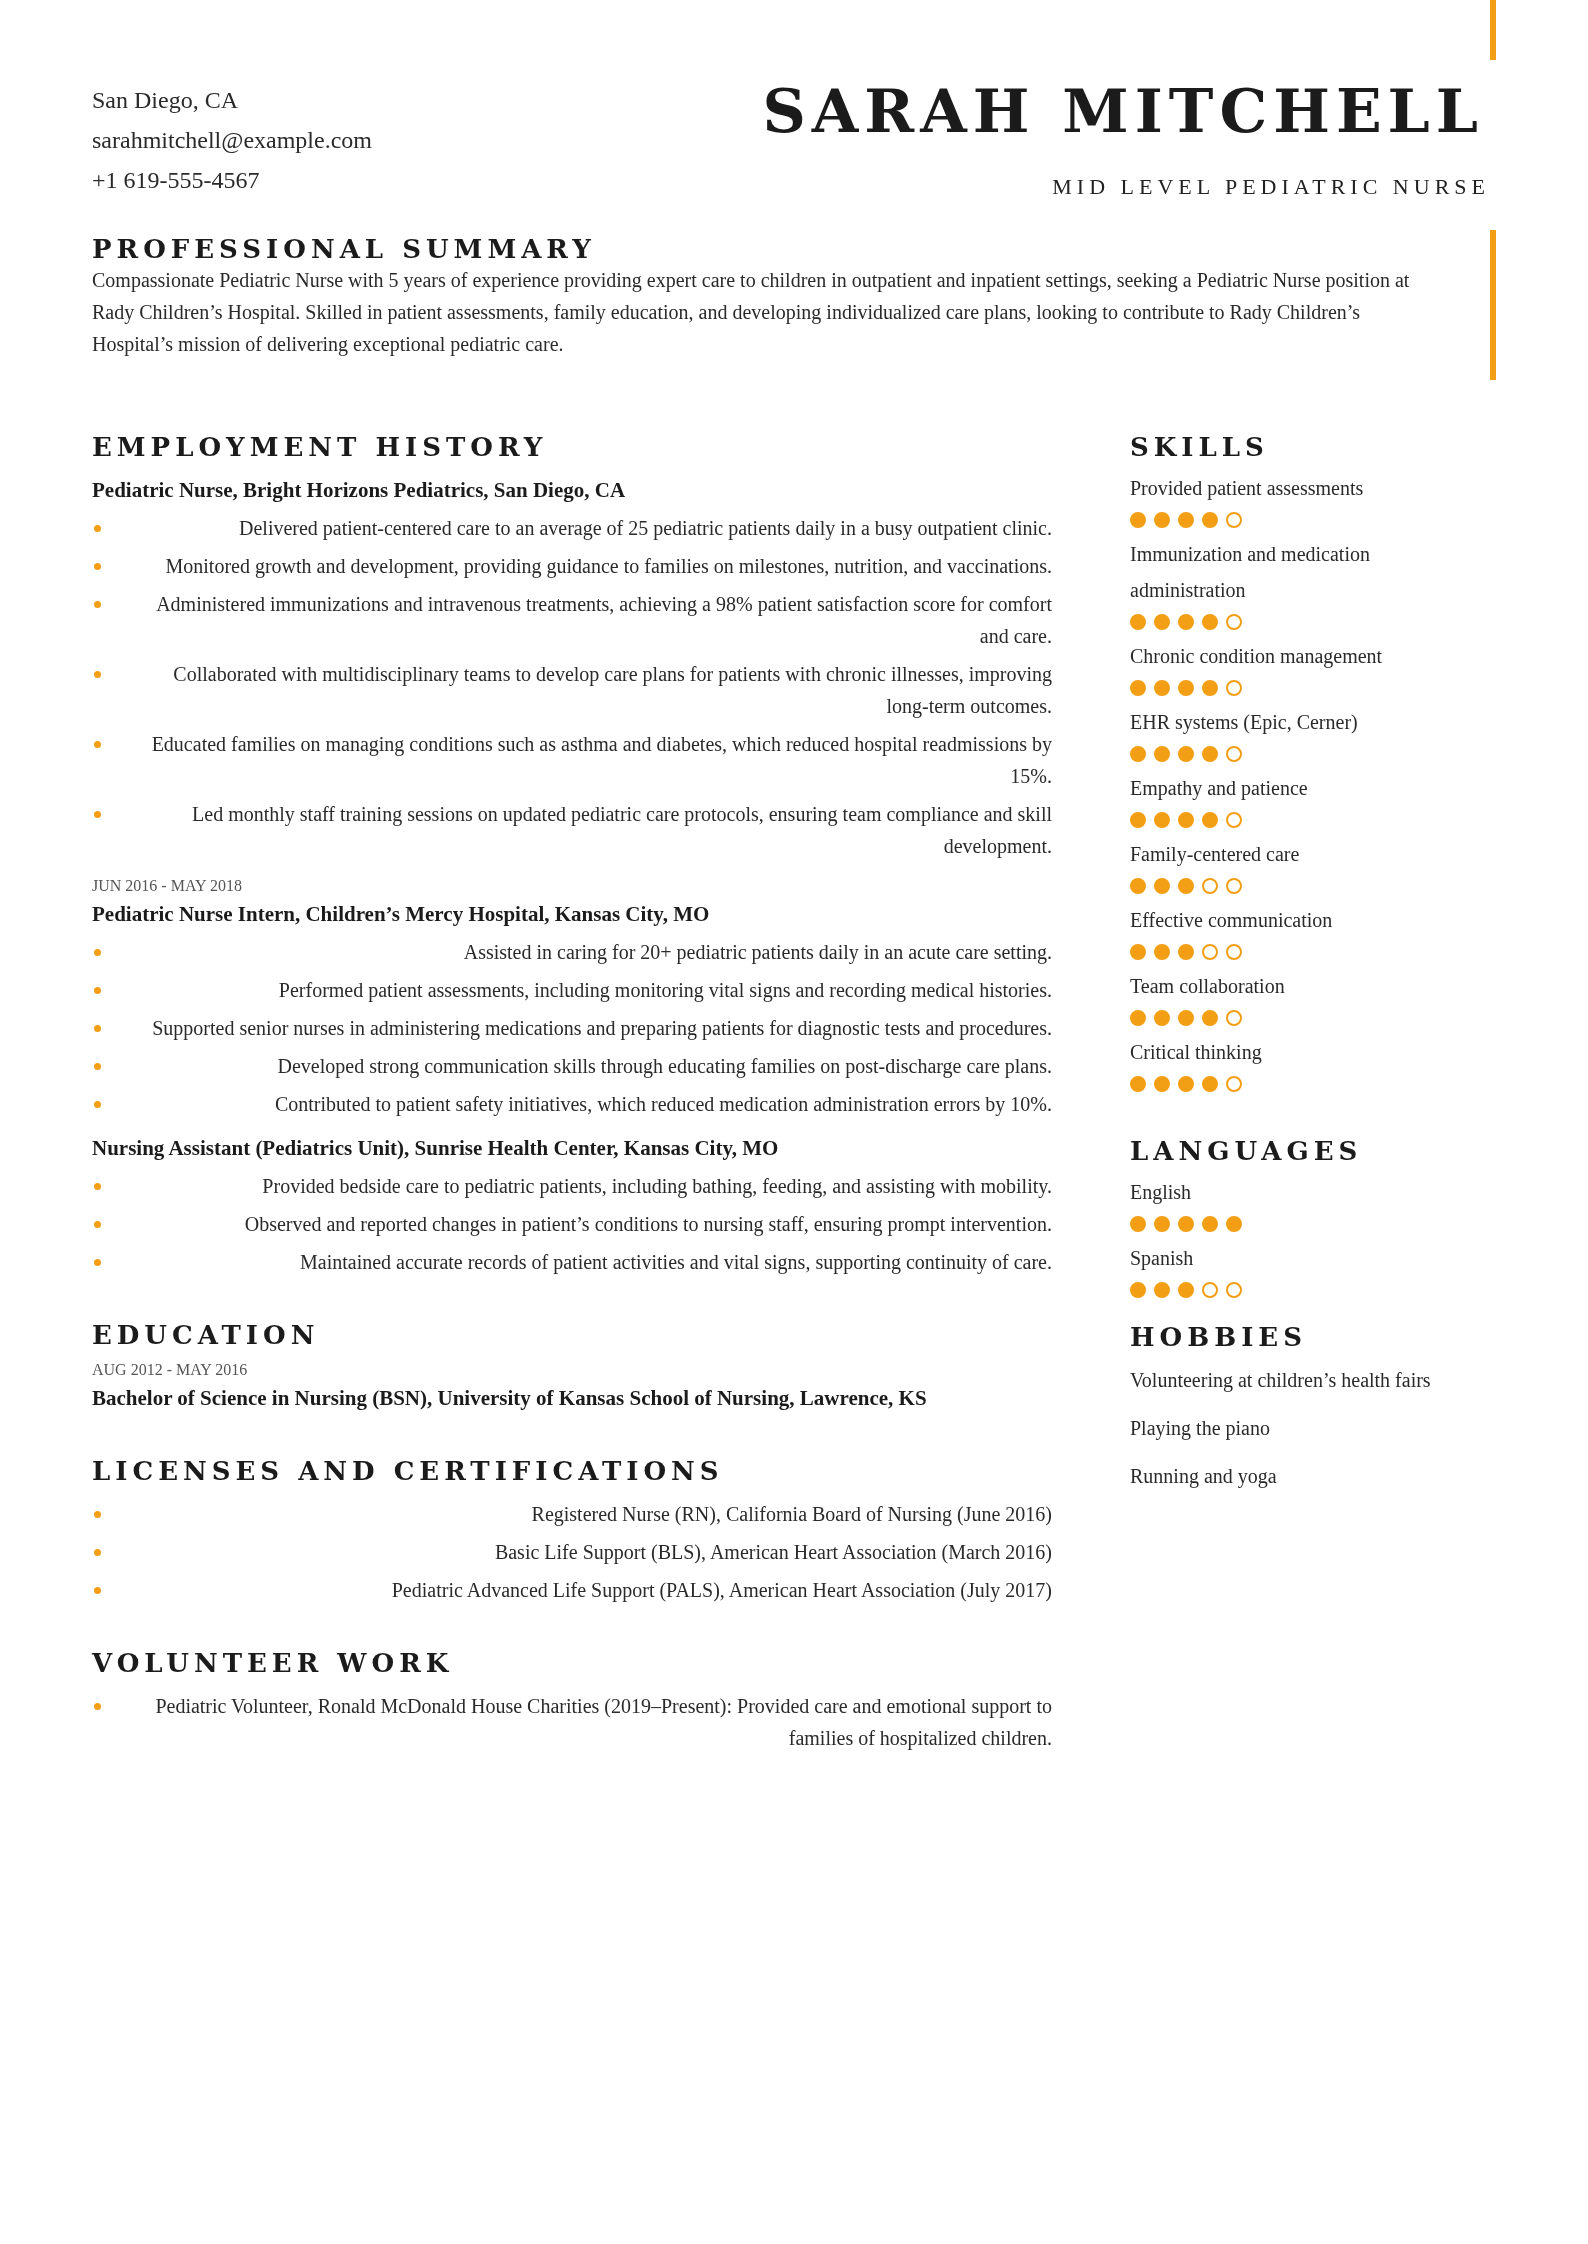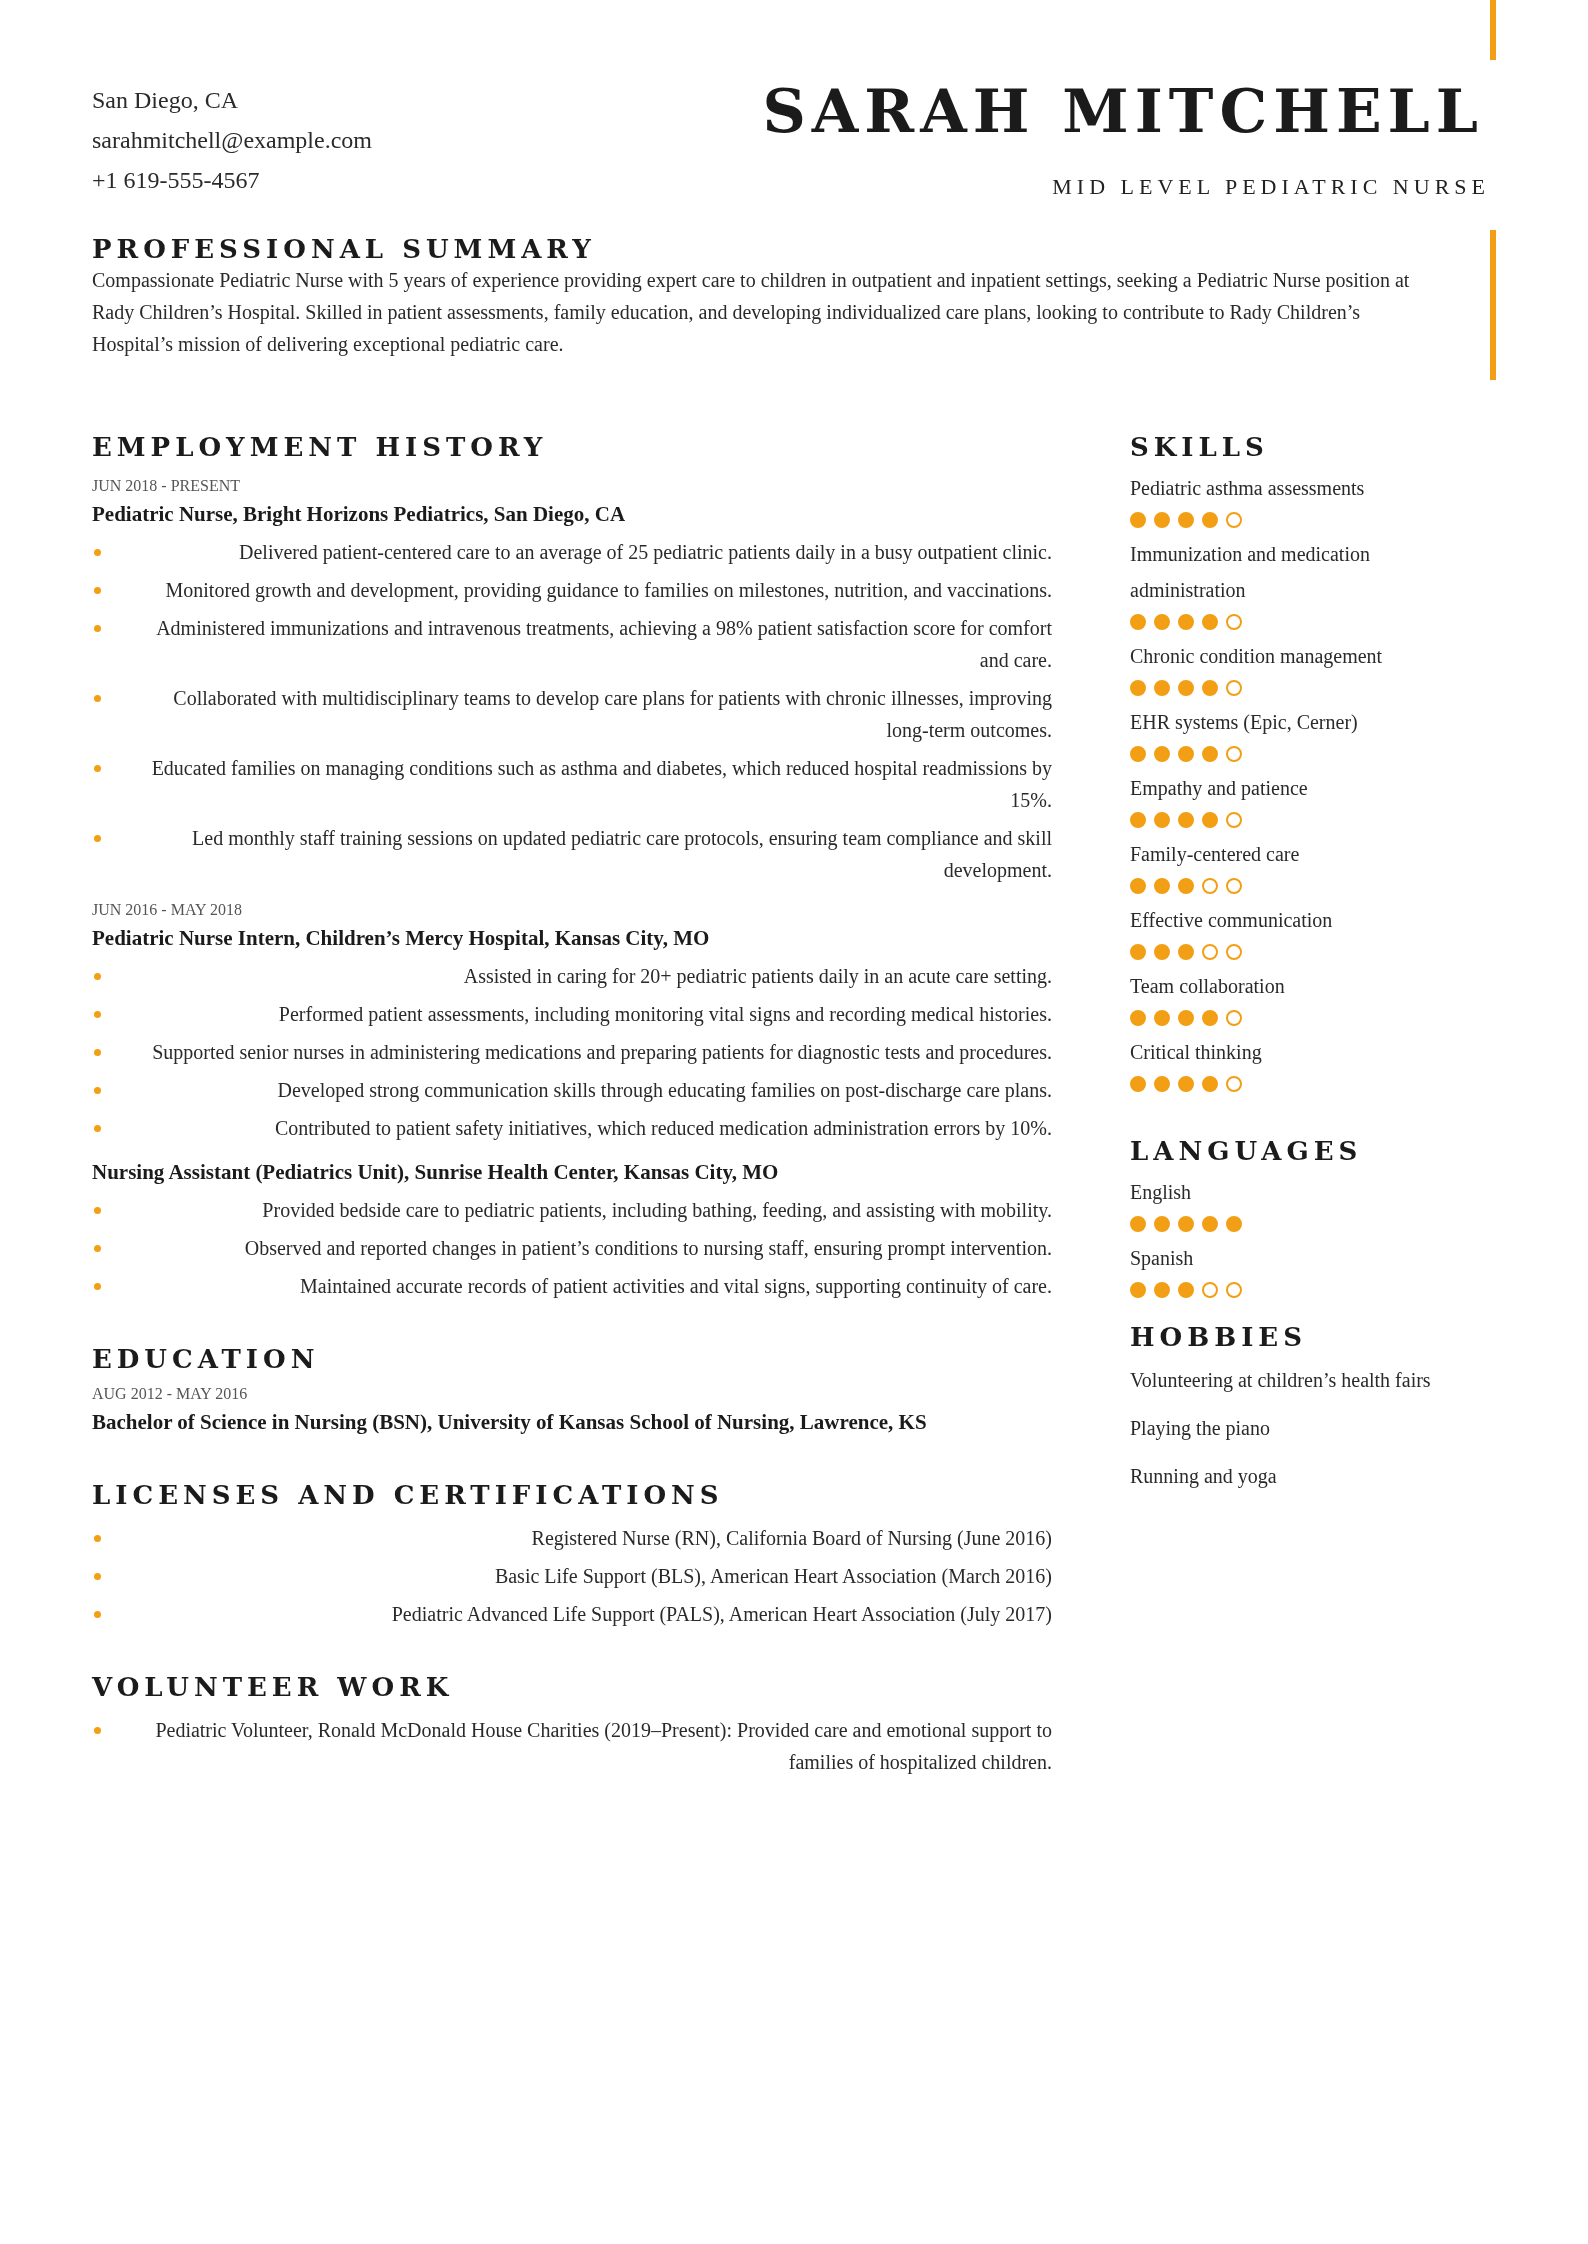--- a/index.html
+++ b/index.html
@@ -81,21 +81,20 @@
   <div class="section-title">PROFESSIONAL SUMMARY</div>
   <p>Compassionate Pediatric Nurse with 5 years of experience providing expert care to children in outpatient and inpatient settings, seeking a Pediatric Nurse position at Rady Children’s Hospital. Skilled in patient assessments, family education, and developing individualized care plans, looking to contribute to Rady Children’s Hospital’s mission of delivering exceptional pediatric care.</p>
 </div>
 
 <div class="left-col">
 
   <div>
     <div class="section-title" style="margin-bottom:6px">EMPLOYMENT HISTORY</div>
 
     <div class="job">
-      <div class="date">JUN 2018 - PRESENT</div>
       <div class="role">Pediatric Nurse, Bright Horizons Pediatrics, San Diego, CA</div>
       <ul class="bullets">
         <li><span class="dot"></span><span>Delivered patient-centered care to an average of 25 pediatric patients daily in a busy outpatient clinic.</span></li>
         <li><span class="dot"></span><span>Monitored growth and development, providing guidance to families on milestones, nutrition, and vaccinations.</span></li>
         <li><span class="dot"></span><span>Administered immunizations and intravenous treatments, achieving a 98% patient satisfaction score for comfort and care.</span></li>
         <li><span class="dot"></span><span>Collaborated with multidisciplinary teams to develop care plans for patients with chronic illnesses, improving long-term outcomes.</span></li>
         <li><span class="dot"></span><span>Educated families on managing conditions such as asthma and diabetes, which reduced hospital readmissions by 15%.</span></li>
         <li><span class="dot"></span><span>Led monthly staff training sessions on updated pediatric care protocols, ensuring team compliance and skill development.</span></li>
       </ul>
     </div>
@@ -143,21 +142,21 @@
       <li><span class="dot"></span><span>Pediatric Volunteer, Ronald McDonald House Charities (2019–Present): Provided care and emotional support to families of hospitalized children.</span></li>
     </ul>
   </div>
 </div>
 
 <div class="right-col">
 
   <div>
     <div class="section-title" style="margin-bottom:8px">SKILLS</div>
     <div id="skills-list">
-        <div class="skill-name">Pediatric asthma assessments</div>
+        <div class="skill-name">Provided patient assessments</div>
         <div class="rating">
           <span class="on"></span>
           <span class="on"></span>
           <span class="on"></span>
           <span class="on"></span>
           <span></span>
         </div>
         <div class="skill-name">Immunization and medication administration</div>
         <div class="rating">
           <span class="on"></span>

